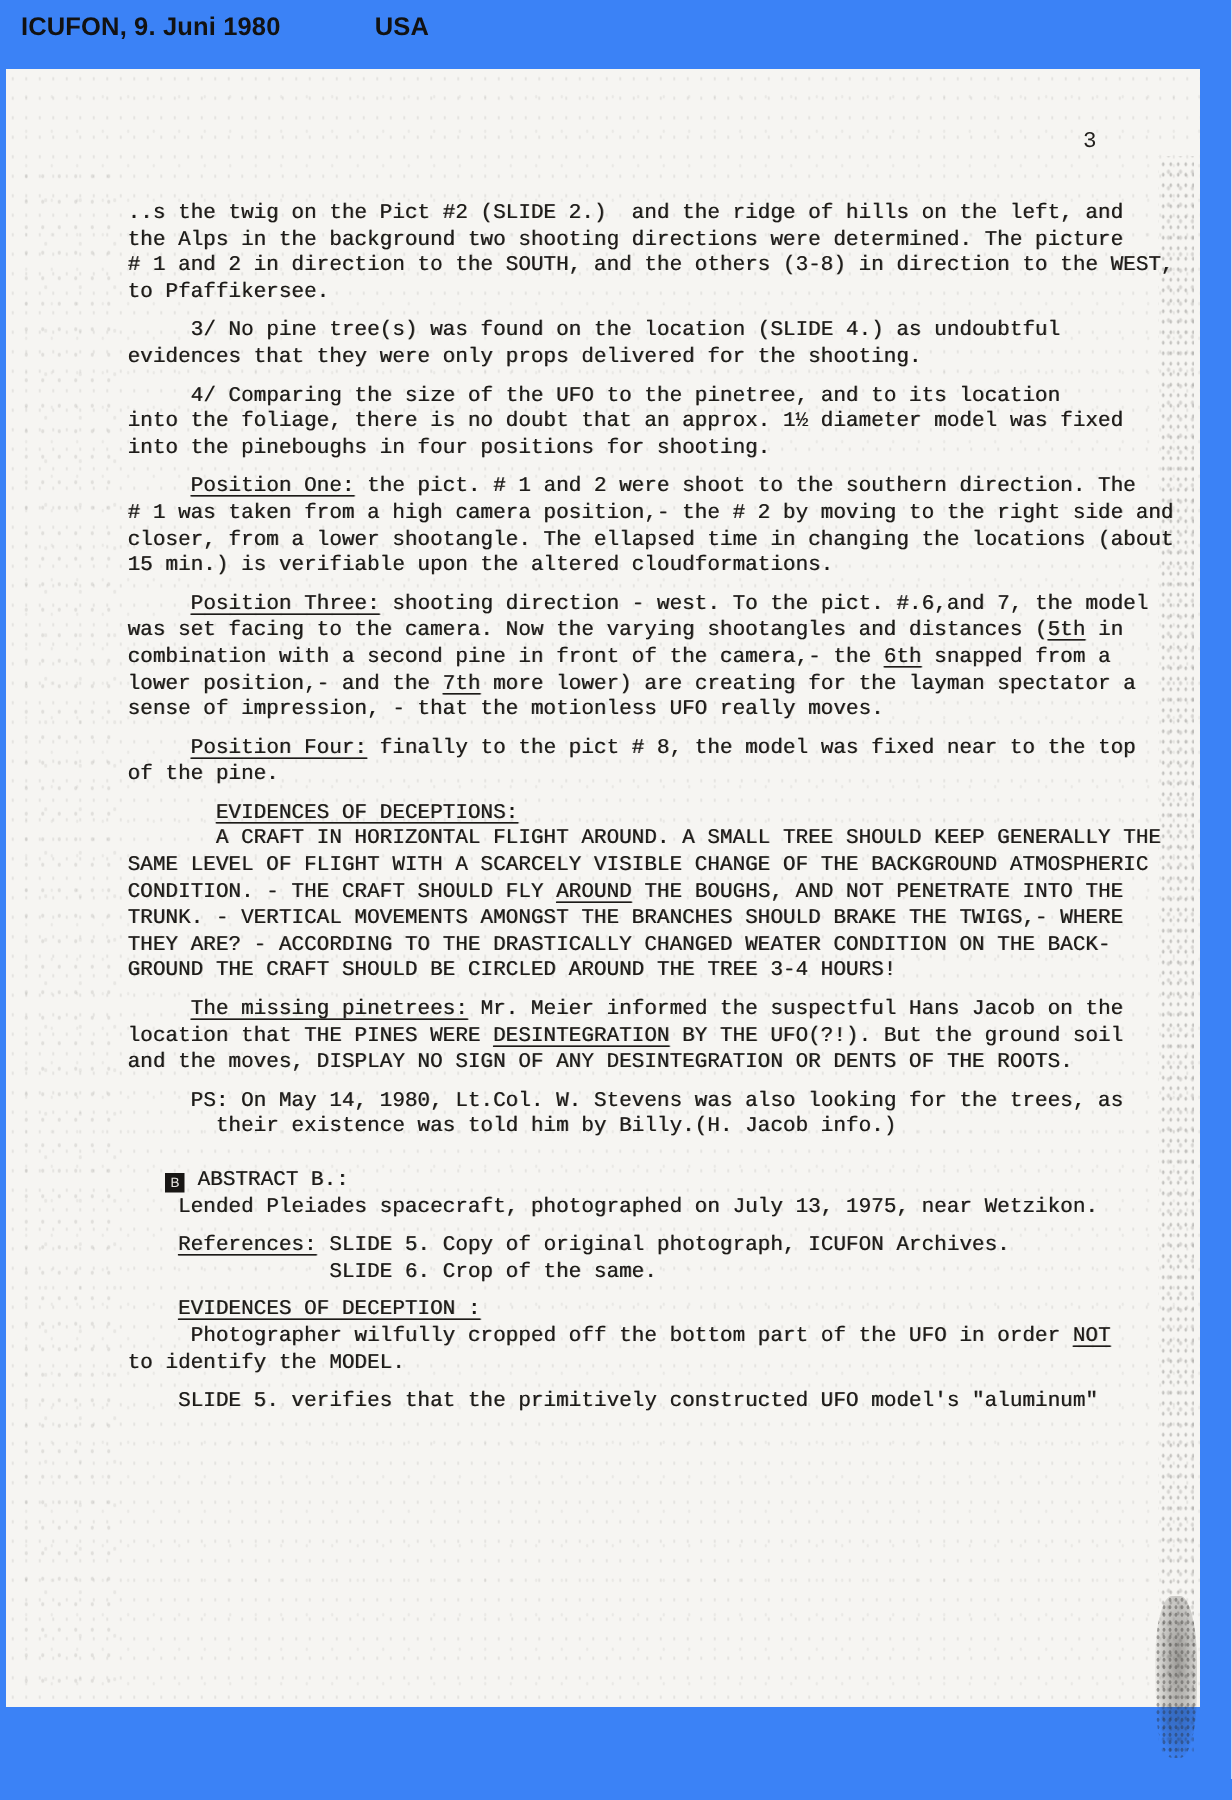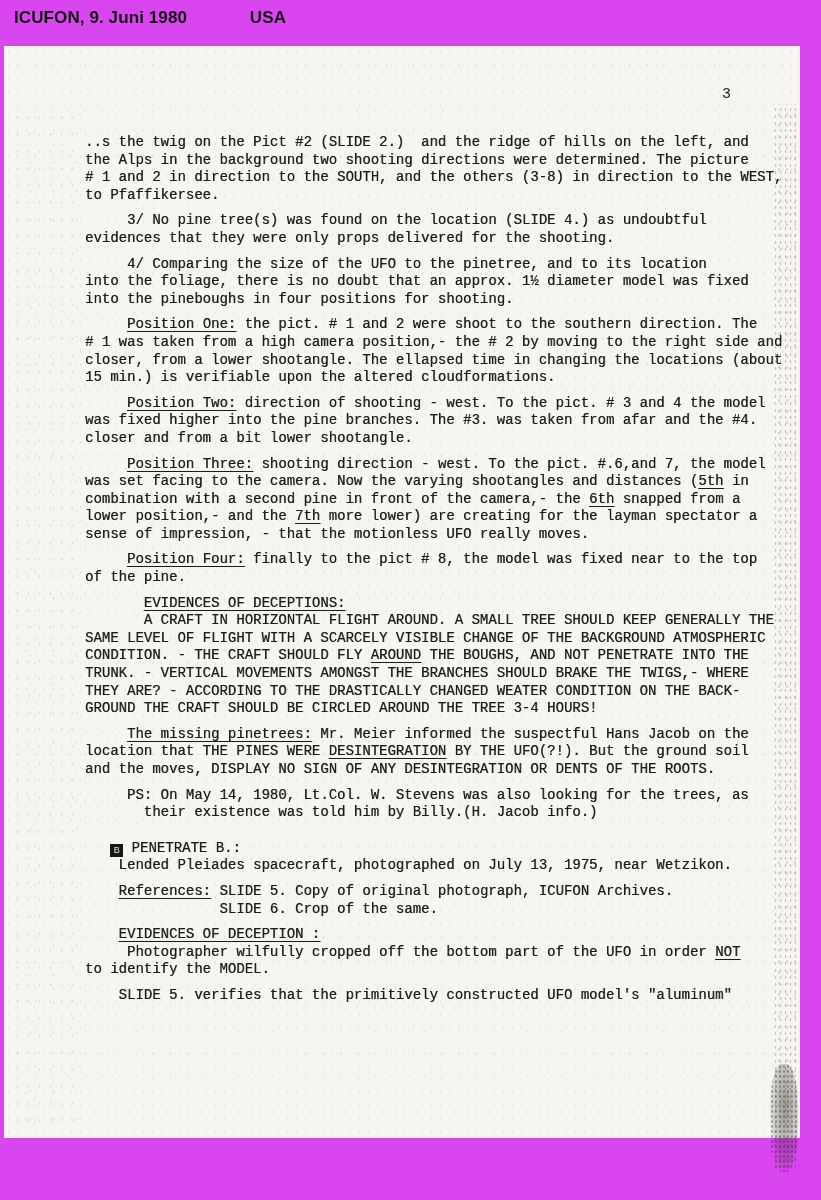--- a/index.html
+++ b/index.html
@@ -3,21 +3,21 @@
 <meta charset="utf-8">
 <style>
   html,body{margin:0;padding:0;}
   body{
     width:821px;height:1200px;
     background:#ffffff;
     font-family:"Liberation Mono",monospace;
     position:relative;
     overflow:hidden;
   }
-  .page{position:absolute;left:0;top:0;width:821px;height:1200px;background:#d946ef;}
+  .page{position:absolute;left:0;top:0;width:821px;height:1200px;background:#3b82f6;}
 
   
   .header{
     position:absolute;left:14px;top:8px;
     font-family:"Liberation Sans",sans-serif;
     font-size:17px;font-weight:700;color:#121212;
     letter-spacing:0.1px;
   }
   .header .hl{display:inline-block;}
   .header .hr{display:inline-block;margin-left:58px;}
@@ -115,43 +115,40 @@
 to Pfaffikersee.</span></div>
       <div class="para"><span>     3/ No pine tree(s) was found on the location (SLIDE 4.) as undoubtful
 evidences that they were only props delivered for the shooting.</span></div>
       <div class="para"><span>     4/ Comparing the size of the UFO to the pinetree, and to its location
 into the foliage, there is no doubt that an approx. 1½ diameter model was fixed
 into the pineboughs in four positions for shooting.</span></div>
       <div class="para"><span>     </span><span class="u">Position One:</span><span> the pict. # 1 and 2 were shoot to the southern direction. The
 # 1 was taken from a high camera position,- the # 2 by moving to the right side and
 closer, from a lower shootangle. The ellapsed time in changing the locations (about
 15 min.) is verifiable upon the altered cloudformations.</span></div>
-      <div class="para"><span>     </span><span class="u">Position Two:</span><span> direction of shooting - west. To the pict. # 3 and 4 the model
-was fixed higher into the pine branches. The #3. was taken from afar and the #4.
-closer and from a bit lower shootangle.</span></div>
       <div class="para"><span>     </span><span class="u">Position Three:</span><span> shooting direction - west. To the pict. #.6,and 7, the model
 was set facing to the camera. Now the varying shootangles and distances (</span><span class="u">5th</span><span> in
 combination with a second pine in front of the camera,- the </span><span class="u">6th</span><span> snapped from a
 lower position,- and the </span><span class="u">7th</span><span> more lower) are creating for the layman spectator a
 sense of impression, - that the motionless UFO really moves.</span></div>
       <div class="para"><span>     </span><span class="u">Position Four:</span><span> finally to the pict # 8, the model was fixed near to the top
 of the pine.</span></div>
       <div class="para tight"><span>       </span><span class="u">EVIDENCES OF DECEPTIONS:</span></div>
       <div class="para"><span>       A CRAFT IN HORIZONTAL FLIGHT AROUND. A SMALL TREE SHOULD KEEP GENERALLY THE
 SAME LEVEL OF FLIGHT WITH A SCARCELY VISIBLE CHANGE OF THE BACKGROUND ATMOSPHERIC
 CONDITION. - THE CRAFT SHOULD FLY </span><span class="u">AROUND</span><span> THE BOUGHS, AND NOT PENETRATE INTO THE
 TRUNK. - VERTICAL MOVEMENTS AMONGST THE BRANCHES SHOULD BRAKE THE TWIGS,- WHERE
 THEY ARE? - ACCORDING TO THE DRASTICALLY CHANGED WEATER CONDITION ON THE BACK-
 GROUND THE CRAFT SHOULD BE CIRCLED AROUND THE TREE 3-4 HOURS!</span></div>
       <div class="para"><span>     </span><span class="u">The missing pinetrees:</span><span> Mr. Meier informed the suspectful Hans Jacob on the
 location that THE PINES WERE </span><span class="u">DESINTEGRATION</span><span> BY THE UFO(?!). But the ground soil
 and the moves, DISPLAY NO SIGN OF ANY DESINTEGRATION OR DENTS OF THE ROOTS.</span></div>
       <div class="para gap-lg"><span>     PS: On May 14, 1980, Lt.Col. W. Stevens was also looking for the trees, as
        their existence was told him by Billy.(H. Jacob info.)</span></div>
-      <div class="para tight"><span>   </span><span class="blk">B</span><span> PENETRATE B.:</span></div>
+      <div class="para tight"><span>   </span><span class="blk">B</span><span> ABSTRACT B.:</span></div>
       <div class="para"><span>    Lended Pleiades spacecraft, photographed on July 13, 1975, near Wetzikon.</span></div>
       <div class="para"><span>    </span><span class="u">References:</span><span> SLIDE 5. Copy of original photograph, ICUFON Archives.
                 SLIDE 6. Crop of the same.</span></div>
       <div class="para tight"><span>    </span><span class="u">EVIDENCES OF DECEPTION :</span></div>
       <div class="para"><span>     Photographer wilfully cropped off the bottom part of the UFO in order </span><span class="u">NOT</span><span>
 to identify the MODEL.</span></div>
       <div class="para"><span>    SLIDE 5. verifies that the primitively constructed UFO model's "aluminum"</span></div>
     </div>
 
   <div class="footer-num">118</div>

